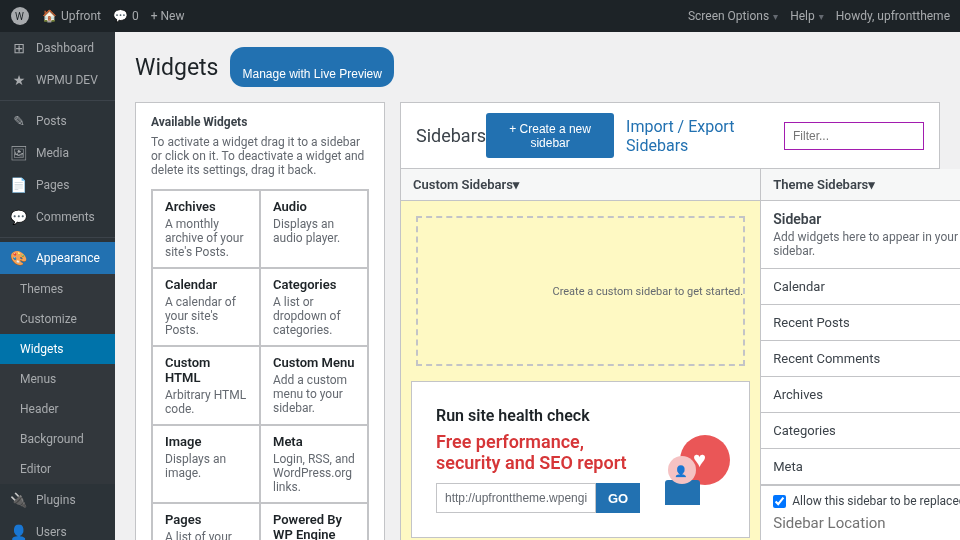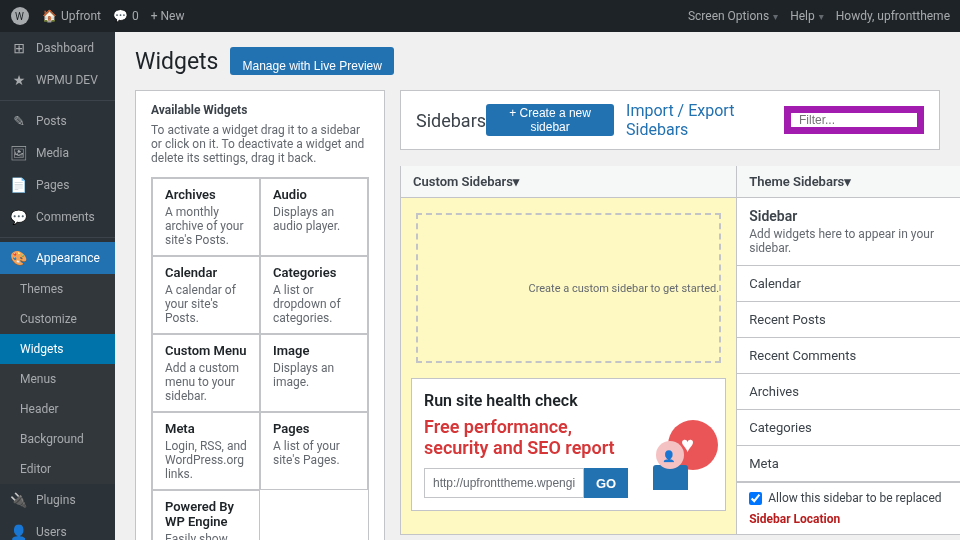--- a/index.html
+++ b/index.html
@@ -62,22 +62,22 @@
       display: flex;
       align-items: center;
       gap: 12px;
       margin-bottom: 15px;
     }
     .page-title { font-size: 23px; font-weight: 400; color: #1d2327; }
     .btn-primary {
       background: #2271b1;
       color: #fff;
       border: none;
-      padding: 12px 12px;
-      border-radius: 3px;
+      padding: 20px 12px;
+      border-radius: 14px;
       cursor: pointer;
       font-size: 12px;
       height: 28px;
     }
 
     
     .available-widgets {
       background: #fff;
       border: 1px solid #c3c4c7;
       padding: 12px 15px;
@@ -215,57 +215,56 @@
       border-top: 1px solid #c3c4c7;
     }
     .allow-replace-checkbox {
       display: flex;
       align-items: center;
       gap: 6px;
       font-size: 12px;
       margin-bottom: 6px;
     }
     .sidebar-location-link {
-      color: #b91c1c;
-      font-size: 12px;
+      color: #737373;
+      font-size: 15px;
       cursor: pointer;
       text-decoration: none;
-      font-weight: bold;
     }
 
     .chevron { font-size: 10px; color: #646970; }
 
     
     .filter-input {
-      border: 7px solid #a21caf;
+      border: 1px solid #a21caf;
       padding: 4px 8px;
       font-size: 12px;
       height: 28px;
       width: 140px;
     }
 
     .sidebars-top-bar {
       background: #fff;
       border: 1px solid #c3c4c7;
       padding: 10px 15px;
       display: flex;
       align-items: center;
       justify-content: flex-start;
-      margin-bottom: 16px;
+      margin-bottom: 0;
     }
 
     .create-sidebar-btn {
       background: #2271b1;
       color: #fff;
       border: none;
       padding: 4px 12px;
       border-radius: 3px;
       cursor: pointer;
       font-size: 12px;
-      height: 32px;
+      height: 45px;
       display: flex;
       align-items: center;
       gap: 4px;
     }
     .import-export-link {
       color: #2271b1;
       font-size: 16px;
       cursor: pointer;
       text-decoration: none;
     }
@@ -406,20 +405,24 @@
 
             <div class="widget-item">
               <div class="widget-name">Calendar</div>
               <div class="widget-desc">A calendar of your site's Posts.</div>
             </div>
             <div class="widget-item">
               <div class="widget-name">Categories</div>
               <div class="widget-desc">A list or dropdown of categories.</div>
             </div>
 
+            <div class="widget-item">
+              <div class="widget-name">Custom HTML</div>
+              <div class="widget-desc">Arbitrary HTML code.</div>
+            </div>
             <div class="widget-item">
               <div class="widget-name">Custom Menu</div>
               <div class="widget-desc">Add a custom menu to your sidebar.</div>
             </div>
 
             <div class="widget-item">
               <div class="widget-name">Image</div>
               <div class="widget-desc">Displays an image.</div>
             </div>
             <div class="widget-item">
@@ -454,21 +457,21 @@
         <div class="sidebars-content">
 
           <div class="custom-sidebars-section" style="flex:1;">
             <div class="section-header">
               <span>Custom Sidebars▾</span>
             </div>
             <div class="custom-sidebar-empty">
               <span>Create a custom sidebar to get started.</span>
             </div>
 
-            <div style="margin:10px;border:1px solid #c3c4c7;padding:12px;background:#fff;">
+            <div style="margin:10px;border:1px solid #c3c4c7;padding:24px;background:#fff;">
               <div class="health-check-inner">
                 <div class="health-check-text">
                   <h3>Run site health check</h3>
                   <p>Free performance, security and SEO report</p>
                   <div class="health-check-url">
                     <input class="url-input" value="http://upfronttheme.wpengine" style="">
                     <button class="btn-go">GO</button>
                   </div>
                 </div>
                 <div class="health-icon">

